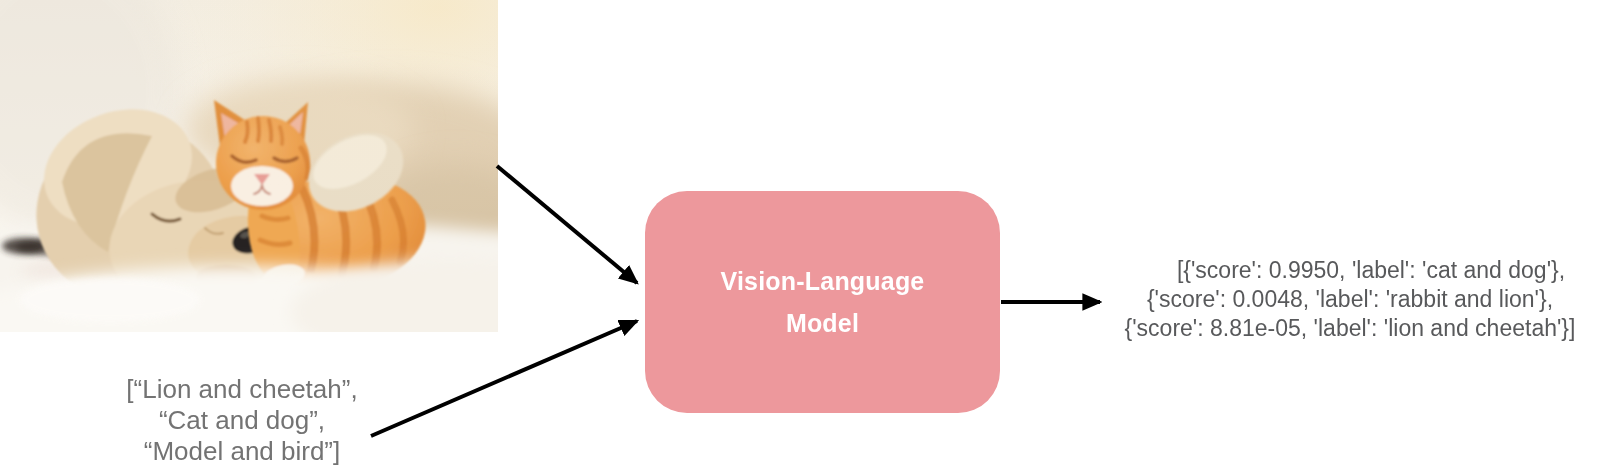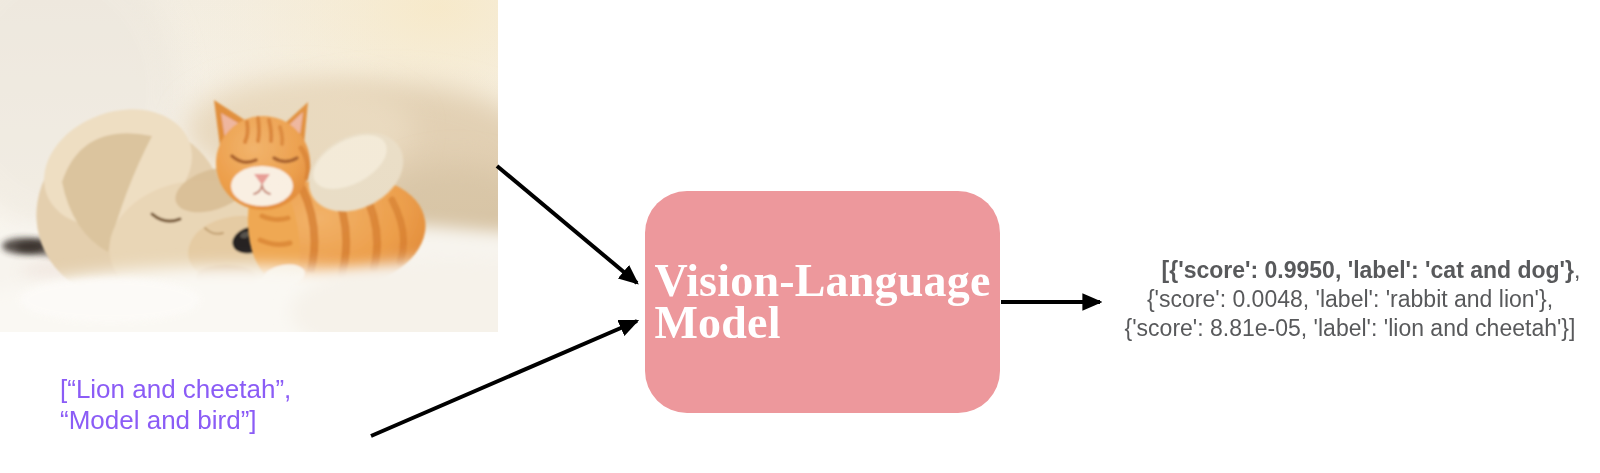--- a/index.html
+++ b/index.html
@@ -10,32 +10,32 @@
   .photo{
     position:absolute;left:0;top:0;width:498px;height:332px;overflow:hidden;
   }
   .photo svg{display:block;}
   .model-box{
     position:absolute;left:645px;top:191px;width:355px;height:222px;
     background:#ED989C;border-radius:42px;
     display:flex;align-items:center;justify-content:center;
   }
   .model-label{
-    color:#ffffff;font-size:46px;font-weight:bold;line-height:42px;
-    white-space:pre-line;letter-spacing:0.2px;font-family:Liberation Serif, serif;
+    color:#ffffff;font-size:25px;font-weight:bold;line-height:42px;
+    text-align:center;white-space:pre-line;letter-spacing:0.2px;
   }
   .prompts{
     position:absolute;left:60px;top:374px;width:364px;
-    color:#8b5cf6;font-size:26px;line-height:31px;
+    color:#737373;font-size:26px;line-height:31px;text-align:center;
   }
   .output{
     position:absolute;left:1095px;top:256px;width:510px;
     color:#58595B;font-size:23px;line-height:29px;text-align:center;
   }
-  .output .bold{font-weight:bold;padding-left:42px;}
+  .output .bold{font-weight:normal;padding-left:42px;}
   .arrows{position:absolute;left:0;top:0;width:1600px;height:473px;pointer-events:none;}
 </style>
 </head>
 <body>
 
 <div class="stage">
 
   <div class="photo">
     <svg width="498" height="332" viewBox="0 0 498 332" aria-hidden="true">
       <defs>
@@ -140,20 +140,21 @@
     </svg>
   </div>
 
   <div class="model-box">
     <div class="model-label">Vision-Language
 Model</div>
   </div>
 
   <div class="prompts">
     <div>[“Lion and cheetah”,</div>
+    <div>“Cat and dog”,</div>
     <div>“Model and bird”]</div>
   </div>
 
   <div class="output">
     <div><span class="bold">[{'score': 0.9950, 'label': 'cat and dog'}</span><span>,</span></div>
     <div>{'score': 0.0048, 'label': 'rabbit and lion'},</div>
     <div>{'score': 8.81e-05, 'label': 'lion and cheetah'}]</div>
   </div>
 
   <svg class="arrows" aria-hidden="true">

